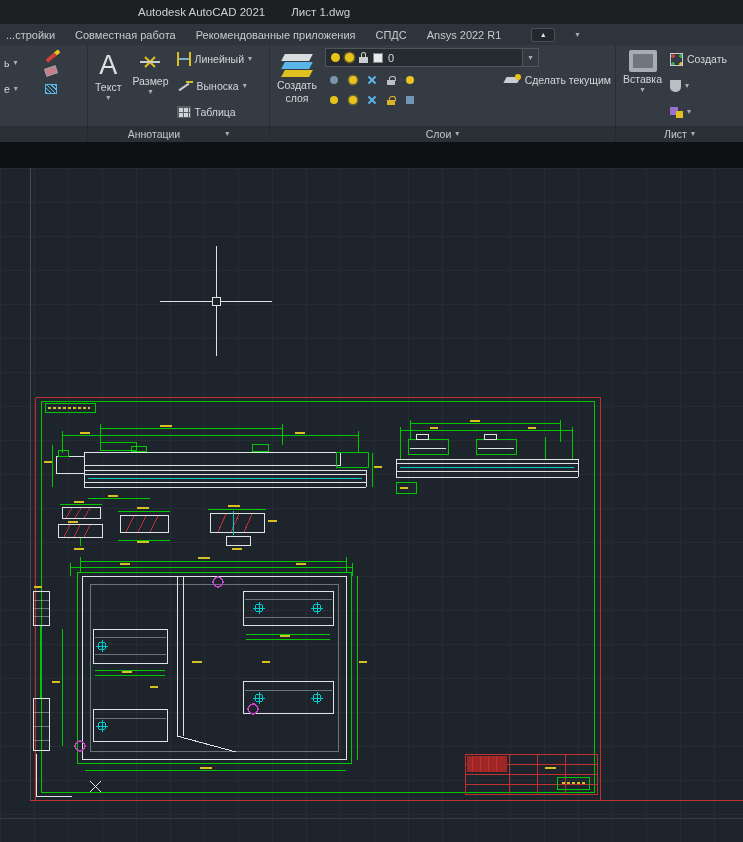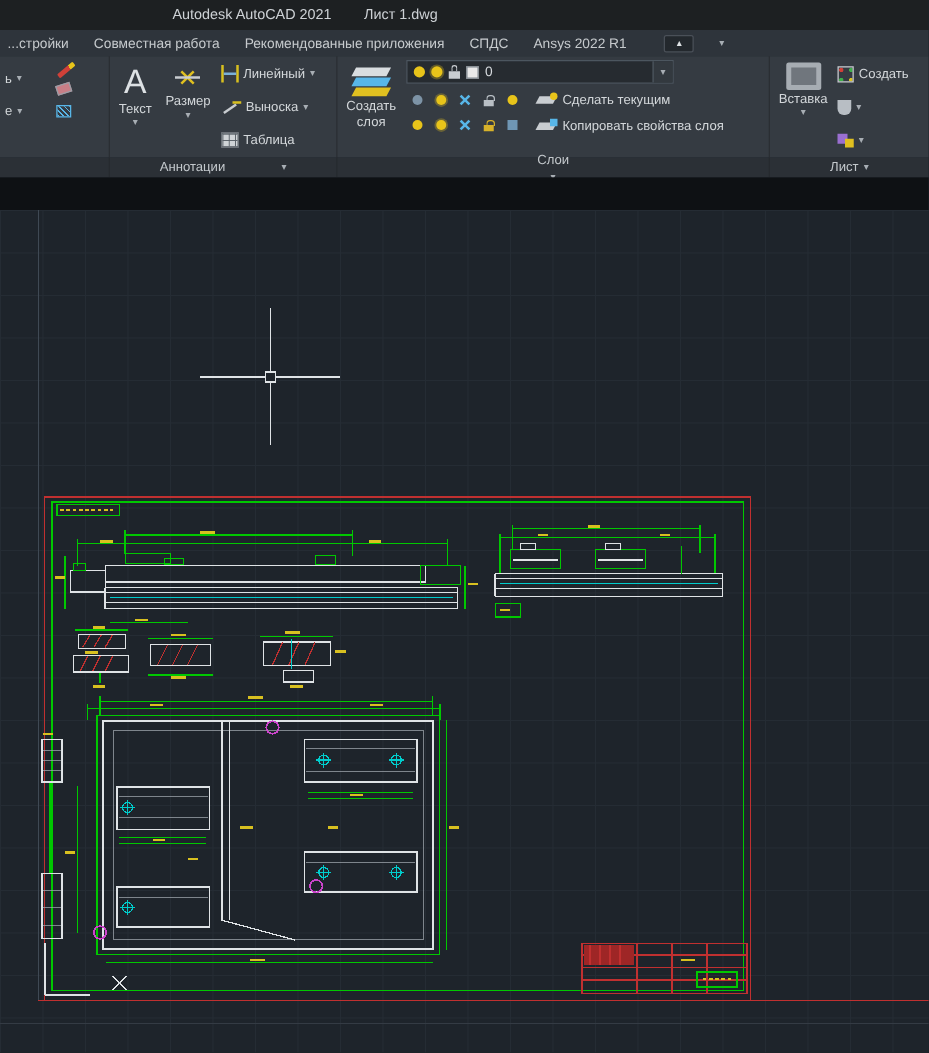--- a/index.html
+++ b/index.html
@@ -65,21 +65,21 @@
     box-shadow:0 0 0 1.5px rgba(232,196,26,.3); }
   .c-lock { width:9px; height:11px; position:relative; }
   .c-lock .bod { position:absolute; bottom:0; left:0; width:9px; height:6px; background:#c9cdd1; }
   .c-lock .shk { position:absolute; top:0; left:2px; width:5px; height:5px;
     border:1.5px solid #c9cdd1; border-bottom:none; border-radius:3px 3px 0 0; }
   .c-swatch { width:10px; height:10px; background:#e9e9e9; border:1px solid #7a828a; }
   .c-name { font-size:11px; color:#d6dade; }
   .c-caret { margin-left:auto; background:#33393f; height:100%; width:16px;
     display:flex; align-items:center; justify-content:center; border-left:1px solid #4c565f; }
 
-  .layers-lower { display:flex; gap:10px; }
+  .layers-lower { display:flex; gap:10px;justify-content:space-between; }
   .icongrid { display:grid; grid-template-columns:repeat(5,19px); grid-auto-rows:20px; }
   .cell { display:flex; align-items:center; justify-content:center; }
   .dotY { width:8px; height:8px; border-radius:50%; background:#e8c41a; }
   .dotG { width:8px; height:8px; border-radius:50%; background:#7d93a6; }
   .sun  { width:8px; height:8px; border-radius:50%; background:#e8c41a;
     box-shadow:0 0 0 1.5px rgba(232,196,26,.3); }
   .flake { width:10px; height:10px; position:relative; }
   .flake::before, .flake::after { content:""; position:absolute; left:0; top:4px;
     width:10px; height:2px; background:#58b6e8; }
   .flake::before { transform:rotate(45deg); }
@@ -119,21 +119,21 @@
   .pencil { width:16px; height:4px; border-radius:1px;
     background:linear-gradient(90deg,#d04038 70%, #e8c41a 70%); transform:rotate(-40deg); }
   .eraser { width:12px; height:8px; background:#c87e86; border:1px solid #97a0a8; transform:rotate(-18deg); }
   .hatchI { width:12px; height:10px; border:1px solid #58b6e8;
     background:repeating-linear-gradient(45deg,#58b6e8 0 1px, transparent 1px 3px); }
 
   
   .ribbon-footer { height:16px; background:#2b3036; display:flex; }
   .fseg { display:flex; align-items:center; justify-content:center; gap:4px;
     font-size:10.5px; color:#c3c8cc; border-right:1px solid #262a2f; }
-  .f1 { width:88px; } .f2 { width:182px;gap:45px; } .f3 { width:346px;flex-direction:column; } .f4 { flex:1; border-right:none; }
+  .f1 { width:88px; } .f2 { width:182px;gap:45px; } .f3 { width:346px; } .f4 { flex:1; border-right:none; }
 
   
   .canvas { position:relative; height:700px; background:#1e242b; }
   .canvas-band { position:absolute; top:0; left:0; right:0; height:26px; background:#0e1114; }
   .grid { position:absolute; top:26px; left:0; right:0; bottom:0;
     background-image:linear-gradient(to right,#252c34 1px,transparent 1px),
                      linear-gradient(to bottom,#252c34 1px,transparent 1px);
     background-size:34px 34px; }
   .canvas svg { position:absolute; left:0; top:0; }
 
@@ -276,24 +276,20 @@
               <i class="lockY"></i>
             </span>
           <span class="cell">
               <i class="sqB"></i>
             </span>
         </div>
         <div class="layerbtns">
           <div class="rowbtn">
             <span class="mi mi-makecur"></span>
             <span>Сделать текущим</span>
-          </div>
-          <div class="rowbtn">
-            <span class="mi mi-match"></span>
-            <span>Копировать свойства слоя</span>
           </div>
         </div>
       </div>
     </div>
   </div>
 
   <div class="panel p-block">
     <div class="bigbtn">
       <span class="mi-insert"></span>
       <span>Вставка</span>

